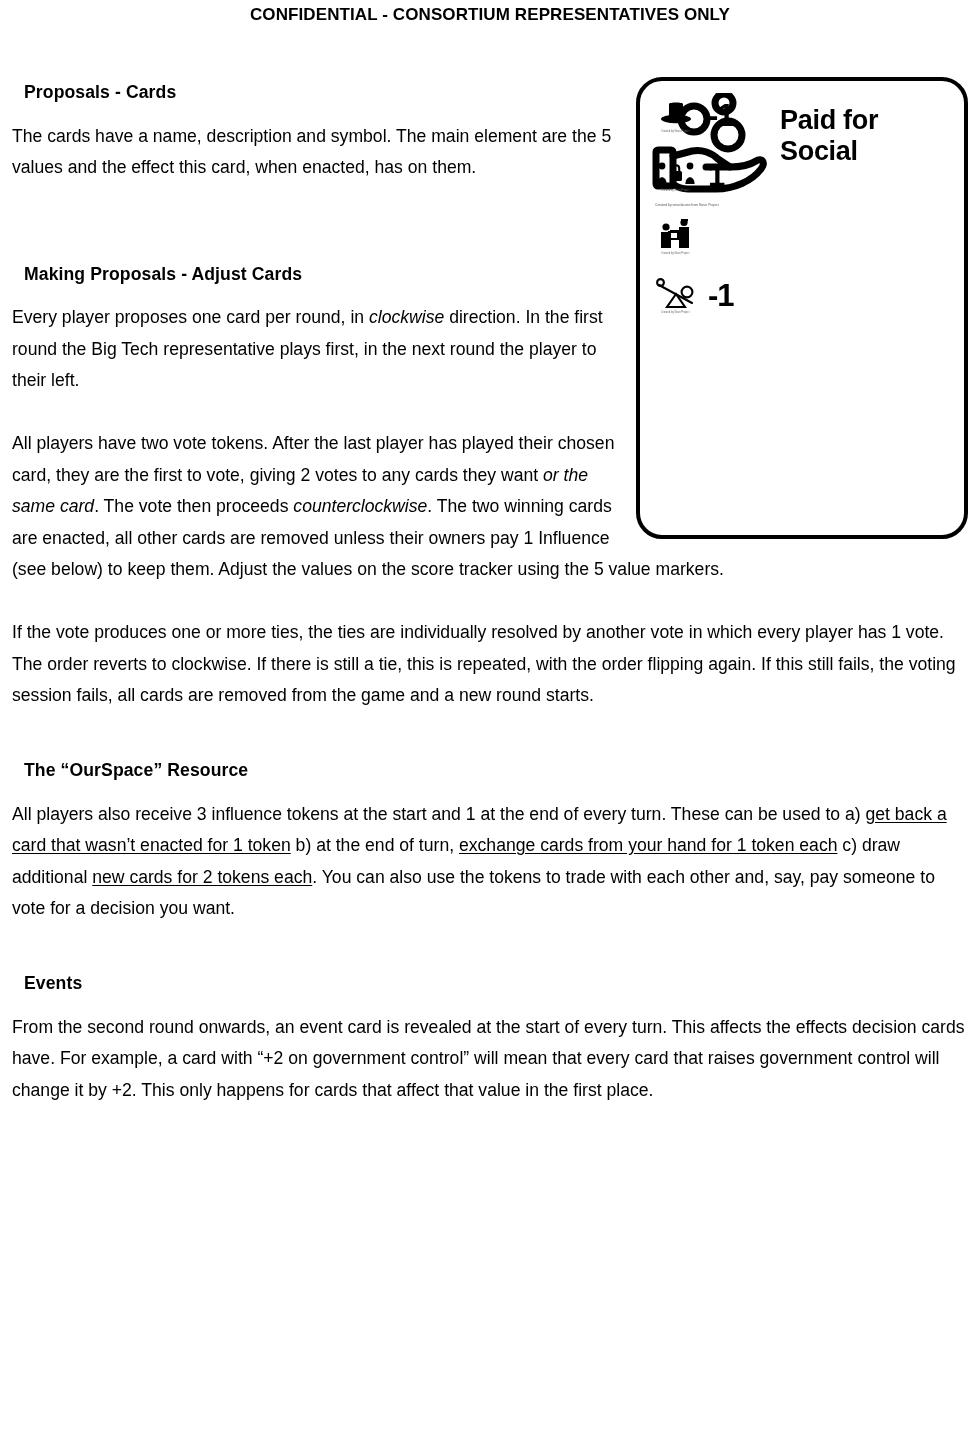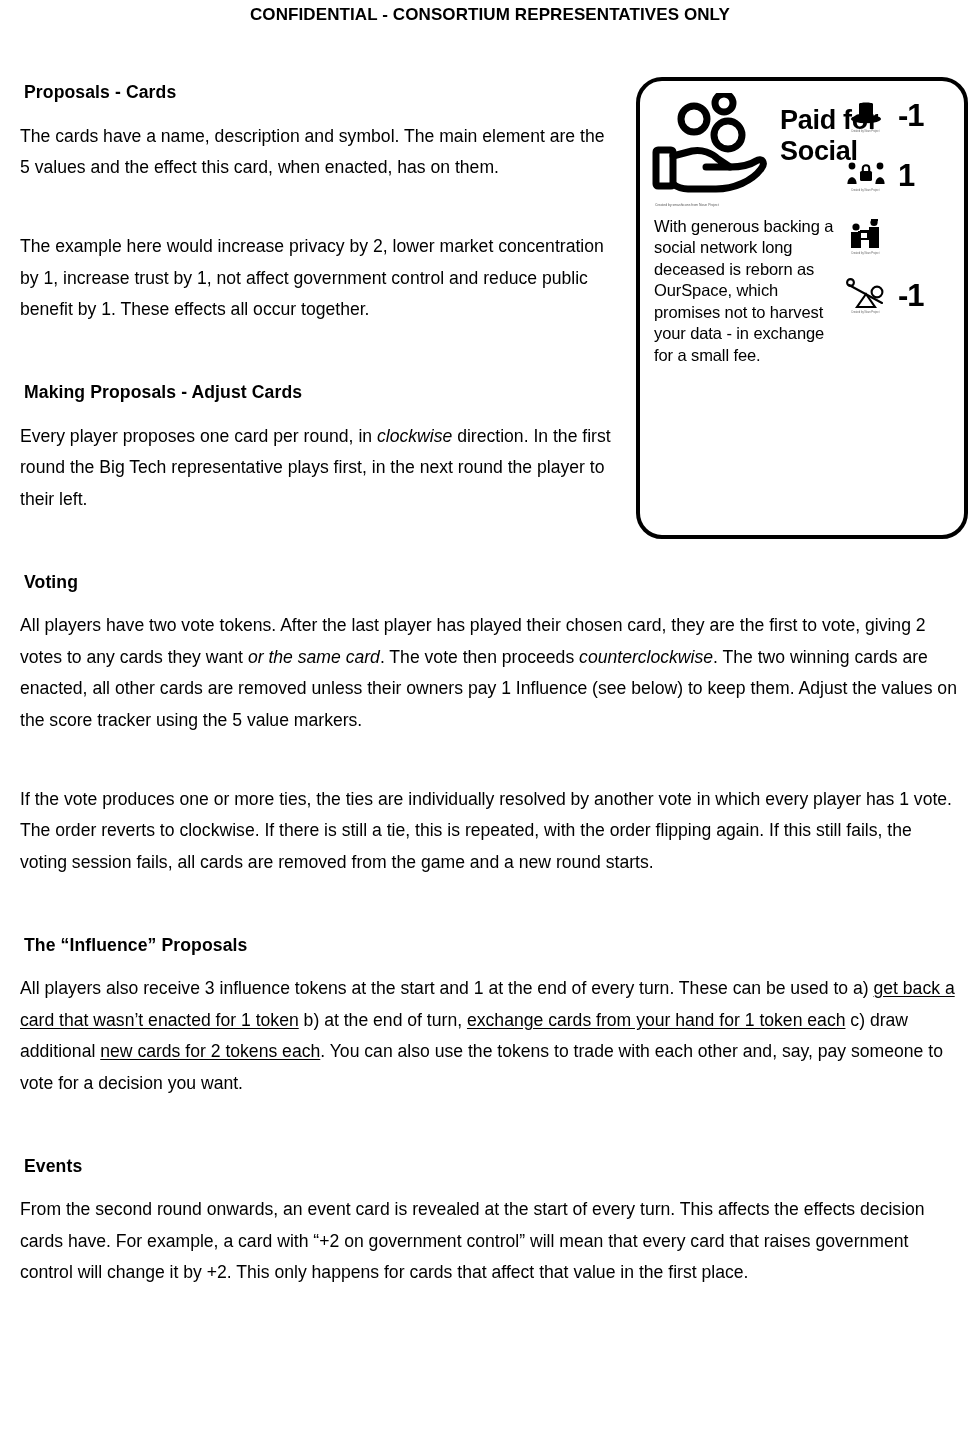--- a/index.html
+++ b/index.html
@@ -157,21 +157,21 @@
 
   h2.section {
     font-size: 17.6px;
     font-weight: bold;
     margin: 12px;
     line-height: 31.5px;
     letter-spacing: 0.1px;
   }
 
   p.para {
-    margin: 8px;
+    margin: 0;
     line-height: 31.5px;
   }
 
   .spacer { height: 31.5px; }
 
   em { }
   u  { text-decoration: underline; text-underline-offset: 2px; }
 </style>
 </head>
 <body>
@@ -197,21 +197,20 @@
                 <path d="M82 74 C94 74 102 72 108 68 C114 64 118 70 113 76 C104 88 86 96 68 96 L40 96 C34 96 29 94 25 91"></path>
               </g>
             </svg>
             <div class="attribution">Created by smashicons from Noun Project</div>
           </div>
           <div class="card-title">Paid for Social</div>
         </div>
 
         <div class="card-lower">
 
-          <div class="card-desc">With generous backing a social network long deceased is reborn as OurSpace, which promises not to harvest your data - in exchange for a small fee.</div>
 
           <div class="value-rail">
 
             <div class="value-row">
               
               
             </div>
 
             <div class="value-row">
               <div class="value-icon">
@@ -275,34 +274,32 @@
             </div>
 
           </div>
         </div>
       </div>
     </div>
 
     <h2 class="section">Proposals - Cards</h2>
     <p class="para">The cards have a name, description and symbol. The main element are the 5 values and the effect this card, when enacted, has on them.</p>
     <div class="spacer"></div>
-    <p class="para">The example here would increase privacy by 2, lower market concentration by 1, increase trust by 1, not affect government control and reduce public benefit by 1. These effects all occur together.</p>
     <div class="spacer"></div>
 
     <h2 class="section">Making Proposals - Adjust Cards</h2>
     <p class="para"><span>Every player proposes one card per round, in </span><em>clockwise</em><span> direction. In the first round the Big Tech representative plays first, in the next round the player to their left.</span></p>
     <div class="spacer"></div>
 
-    <h2 class="section">Voting</h2>
     <p class="para"><span>All players have two vote tokens. After the last player has played their chosen card, they are the first to vote, giving 2 votes to any cards they want </span><em>or the same card</em><span>. The vote then proceeds </span><em>counterclockwise</em><span>. The two winning cards are enacted, all other cards are removed unless their owners pay 1 Influence (see below) to keep them. Adjust the values on the score tracker using the 5 value markers.</span></p>
     <div class="spacer"></div>
     <p class="para">If the vote produces one or more ties, the ties are individually resolved by another vote in which every player has 1 vote. The order reverts to clockwise. If there is still a tie, this is repeated, with the order flipping again. If this still fails, the voting session fails, all cards are removed from the game and a new round starts.</p>
     <div class="spacer"></div>
 
-    <h2 class="section">The “Influence” Proposals</h2>
+    <h2 class="section">The “OurSpace” Resource</h2>
     <p class="para"><span>All players also receive 3 influence tokens at the start and 1 at the end of every turn. These can be used to a) </span><u>get back a card that wasn’t enacted for 1 token</u><span> b) at the end of turn, </span><u>exchange cards from your hand for 1 token each</u><span> c) draw additional </span><u>new cards for 2 tokens each</u><span>. You can also use the tokens to trade with each other and, say, pay someone to vote for a decision you want.</span></p>
     <div class="spacer"></div>
 
     <h2 class="section">Events</h2>
     <p class="para">From the second round onwards, an event card is revealed at the start of every turn. This affects the effects decision cards have. For example, a card with “+2 on government control” will mean that every card that raises government control will change it by +2. This only happens for cards that affect that value in the first place.</p>
     <div class="spacer"></div>
 
 
   </div>
 </div>

